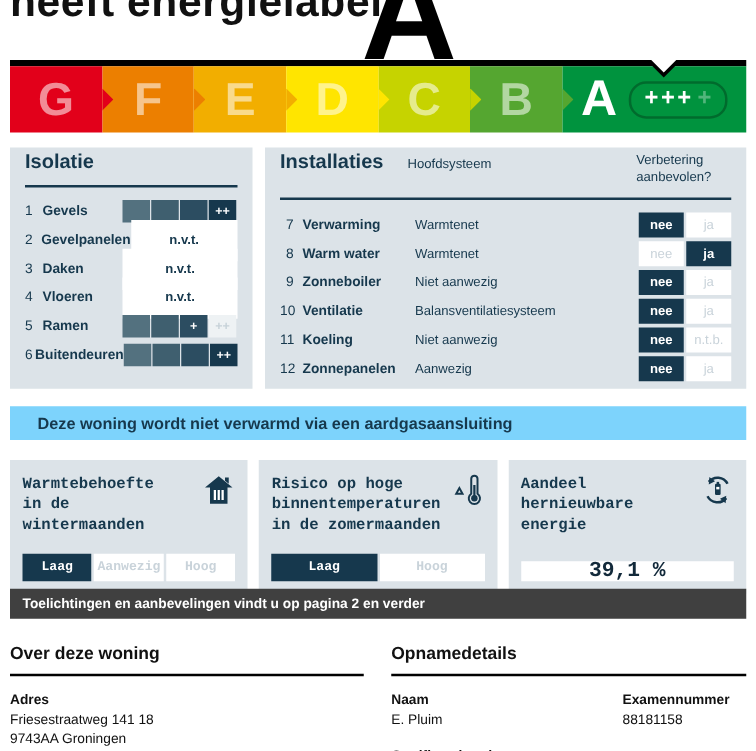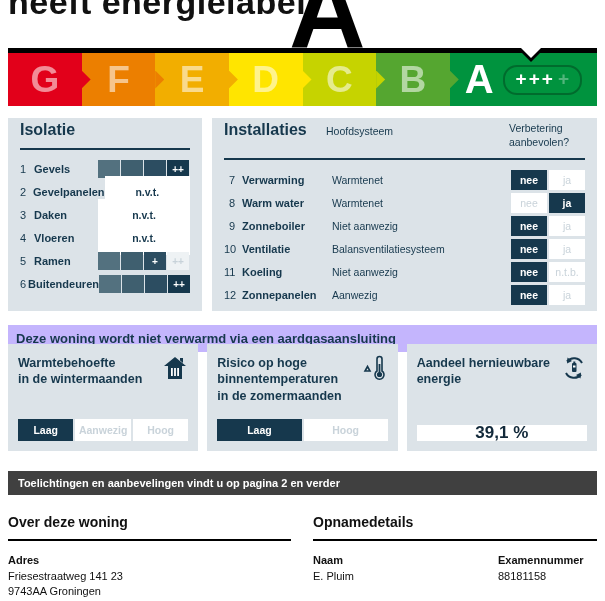--- a/index.html
+++ b/index.html
@@ -56,23 +56,23 @@
   .inst-colhead { width:76px; font-size:10.5px; line-height:1.35; }
   .inst-row { display:flex; align-items:center; height:20px; margin-bottom:3px; font-size:11px; }
   .inst-num { width:18px; text-align:right; padding-right:7px; }
   .inst-lbl { width:90px; font-weight:bold; }
   .inst-sys { flex:1; font-size:10.5px; }
   .tag { width:36px; height:20px; display:flex; align-items:center; justify-content:center;
     font-size:10.5px; background:#fff; color:#c9d3da; margin-left:2px; }
   .tag.sel { background:#16384d; color:#fff; font-weight:bold; }
 
   
-  .notice { position:absolute; top:325px; left:8px; right:8px; height:27px; background:#c4b5fd;
-    display:flex; align-items:center; padding-left:8px; font-size:13px; font-weight:bold; }
-  .boxes { position:absolute; top:344px; left:8px; right:8px; display:flex; gap:9px; }
+  .notice { position:absolute; top:325px; left:8px; right:8px; height:27px; background:#7dd3fc;
+    display:flex; align-items:center; padding-left:22px; font-size:13px; font-weight:bold; }
+  .boxes { position:absolute; top:368px; left:8px; right:8px; display:flex; gap:9px;font-family:Liberation Mono, monospace; }
   .box { flex:1; background:#dce3e8; height:107px; padding:11px 10px 10px; position:relative;
     display:flex; flex-direction:column; }
   .box h4 { font-size:12.5px; font-weight:bold; line-height:1.3; padding-right:30px; }
   .box-icon { position:absolute; top:11px; right:10px; }
   .btn-row { margin-top:auto; display:flex; gap:2px; }
   .btn { flex:1; height:22px; display:flex; align-items:center; justify-content:center;
     background:#fff; color:#c9d3da; font-size:10.5px; font-weight:bold; }
   .btn.sel { background:#16384d; color:#fff; }
   .value-box { margin-top:auto; height:16px; background:#fff; display:flex; align-items:center;
     justify-content:center; font-size:17px; font-weight:bold; color:#12293a; }
@@ -318,21 +318,21 @@
       <div class="value-box">39,1 %</div>
     </div>
   </div>
 
   <div class="footbar">Toelichtingen en aanbevelingen vindt u op pagina 2 en verder</div>
 
   <div class="footer">
     <div class="fcol-l">
       <h3>Over deze woning</h3>
       <div class="flabel">Adres</div>
-      <div class="fval">Friesestraatweg 141 23</div>
+      <div class="fval">Friesestraatweg 141 18</div>
       <div class="fval">9743AA Groningen</div>
 
     </div>
     <div class="fcol-r">
       <h3>Opnamedetails</h3>
       <div class="detail-grid">
         <div class="dg-l">
           <div class="flabel">Naam</div>
           <div class="fval">E. Pluim</div>
         </div>

